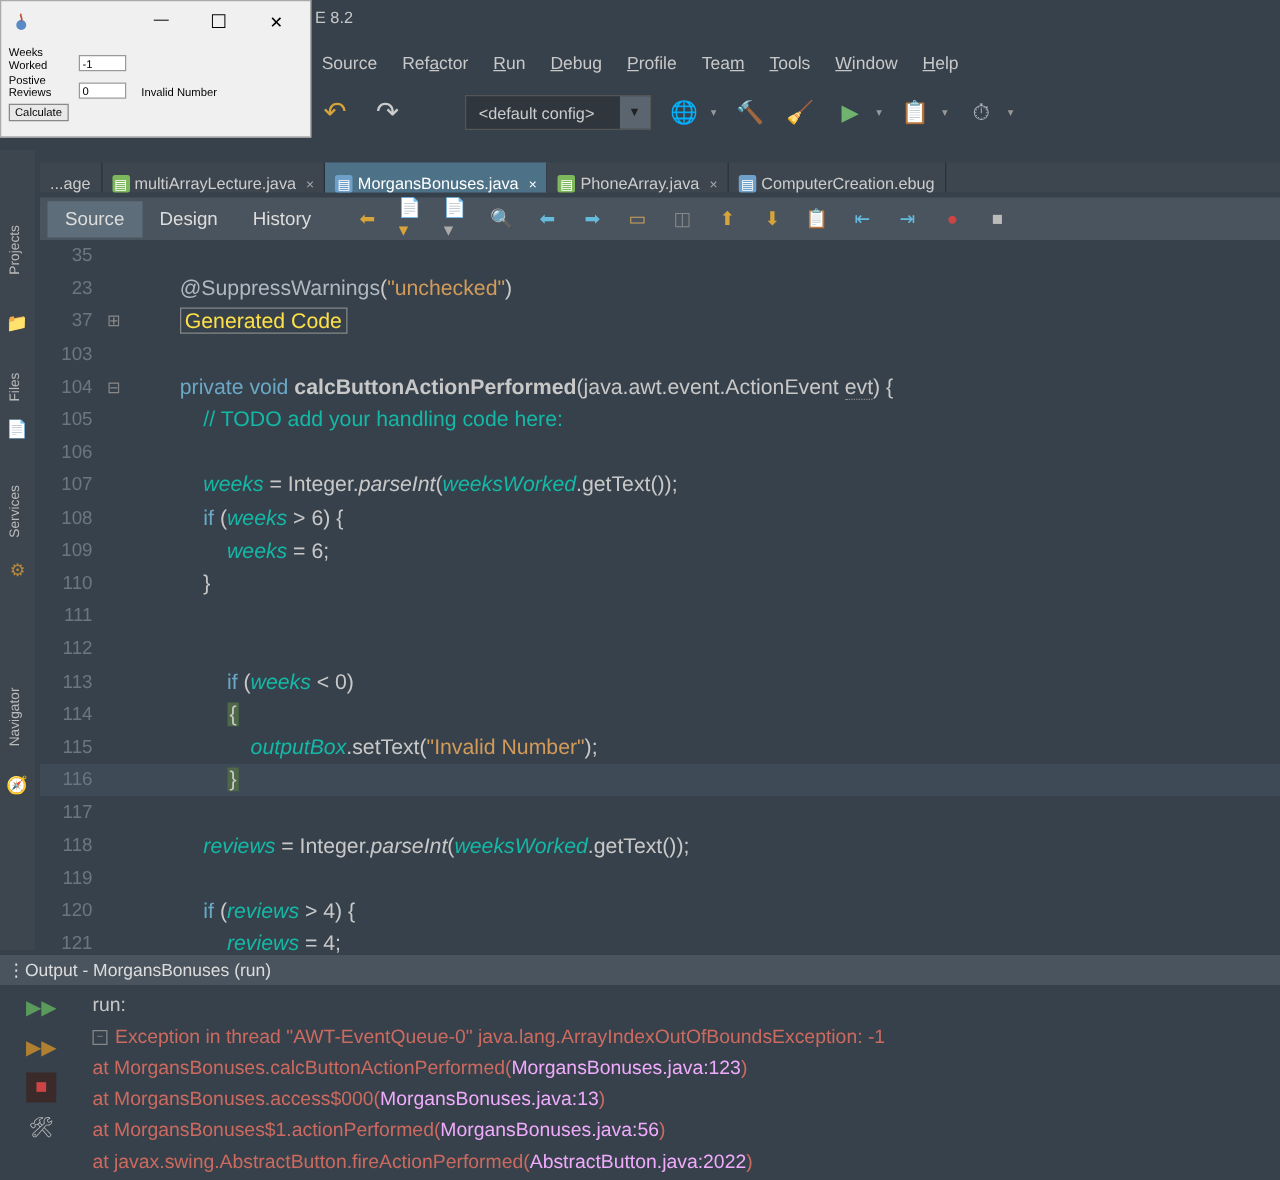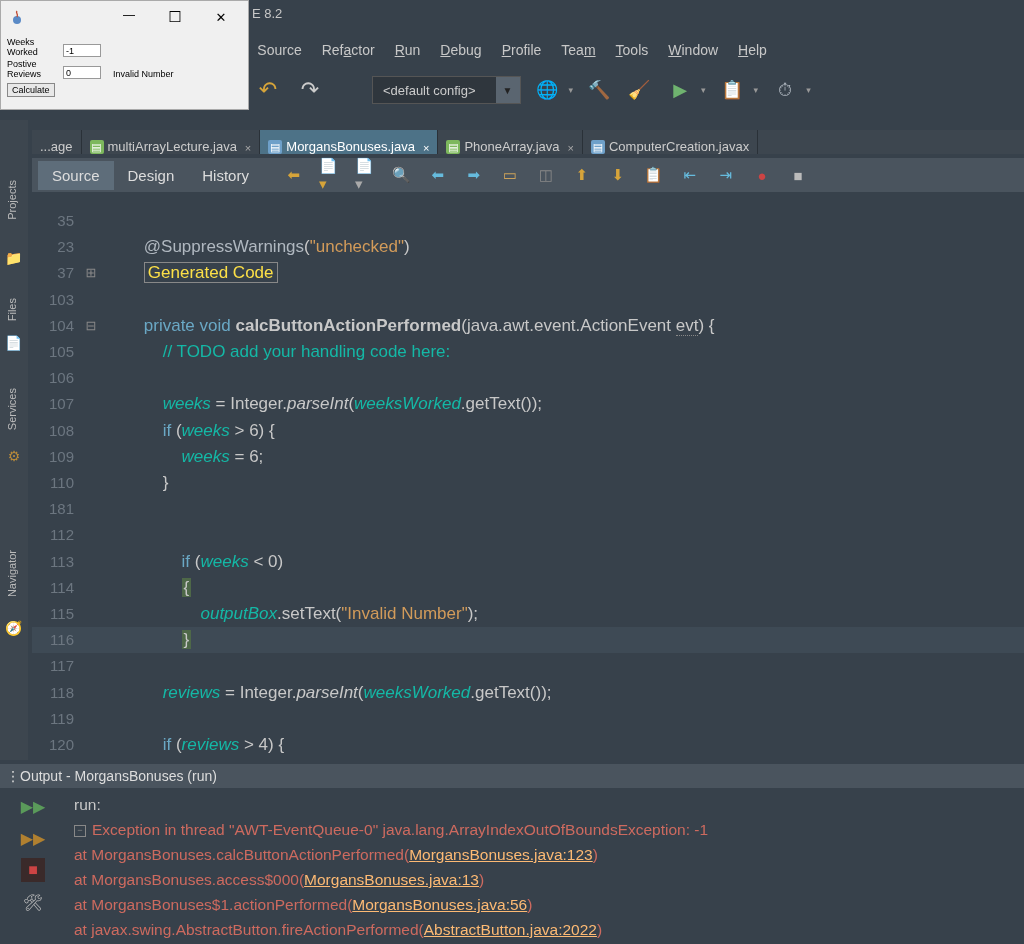--- a/index.html
+++ b/index.html
@@ -49,21 +49,21 @@
 .tab-ico.green { background:#7db85d;}
 
 
 .sec-bar { position:absolute; top:158px; left:32px; right:0; height:34px; background:#4a545e; display:flex; align-items:center; gap:0; padding:0 6px; }
 .sec-tab { padding:6px 14px; color:#ddd; font-size:15px; }
 .sec-tab.source { background:#5e6d7a; }
 .sec-icons { display:flex; gap:14px; margin-left:20px; }
 .sec-icons .sic { width:22px; height:22px; display:flex; align-items:center; justify-content:center; font-size:15px; }
 
 
-.editor { position:absolute; top:208px; left:32px; right:0; background:#37414b; font-family:Consolas,monospace; font-size:17px; line-height:26.2px; }
+.editor { position:absolute; top:192px; left:32px; right:0; background:#37414b; font-family:Consolas,monospace; font-size:17px; line-height:26.2px; }
 .editor .row { display:flex; min-height:26.2px; }
 .gut { width:48px; text-align:right; color:#6c7680; padding-right:6px; user-select:none; font-size:15px; display:flex; align-items:center; justify-content:flex-end;}
 .fold { width:22px; color:#888; text-align:center; font-size:13px; display:flex; align-items:center; justify-content:center;}
 .code { white-space:pre; color:#c8c8c8; padding-left:4px;}
 
 
 .kw { color:#6aa8c5; }
 .type { color:#c8c8c8; }
 .str { color:#d29b5a; }
 .meth { font-style:italic; }
@@ -76,21 +76,21 @@
 
 
 .output { position:absolute; top:764px; left:0; right:0; bottom:0; background:#37414b; }
 .out-title { background:#4a545e; height:24px; display:flex; align-items:center; padding:0 6px; color:#ddd; font-size:14px; }
 .out-body { display:flex; }
 .out-side { width:66px; padding-top:6px; display:flex; flex-direction:column; align-items:center; gap:8px; }
 .out-side .oic { width:24px; height:24px; display:flex; align-items:center; justify-content:center; font-size:16px; }
 .out-text { font-family:Consolas,monospace; font-size:15.5px; line-height:25px; padding:4px 0 0 8px; }
 .run-c { color:#c8c8c8; }
 .err-c { color:#cd6a5f; }
-.link-c { color:#fdba74; text-decoration:underline; }
+.link-c { color:#f0abfc; }
 .fold-box { width:12px;height:12px;border:1px solid #888;display:inline-flex;align-items:center;justify-content:center;font-size:9px;color:#888;margin-right:6px;vertical-align:middle;}
 </style>
 </head>
 <body>
 
 <div class="java-popup">
   <div class="popup-titlebar">
     <span class="coffee-icon">
       <svg viewBox="0 0 16 16">
           <circle cx="8" cy="11" r="4" fill="#5a8ac6"></circle>
@@ -176,21 +176,21 @@
       <span>MorgansBonuses.java</span>
       <span class="tab-x">×</span>
     </div>
   <div class="file-tab">
       <span class="tab-ico green">▤</span>
       <span>PhoneArray.java</span>
       <span class="tab-x">×</span>
     </div>
   <div class="file-tab">
       <span class="tab-ico">▤</span>
-      <span>ComputerCreation.javax</span>
+      <span>ComputerCreation.ebug</span>
     </div>
 </div>
 
 <div class="sec-bar">
   <div class="sec-tab source">Source</div>
   <div class="sec-tab">Design</div>
   <div class="sec-tab">History</div>
   <div class="sec-icons">
     <div class="sic" style="color:#d6a43a;">⬅</div>
     <div class="sic" style="color:#d6a43a;">📄▾</div>
@@ -260,21 +260,21 @@
       <div class="gut">109</div>
       <div class="fold"></div>
       <div class="code">                <span class="field">weeks</span><span> = 6;</span></div>
     </div>
   <div class="row">
       <div class="gut">110</div>
       <div class="fold"></div>
       <div class="code">            <span>}</span></div>
     </div>
   <div class="row">
-      <div class="gut">181</div>
+      <div class="gut">111</div>
       <div class="fold"></div>
       <div class="code"></div>
     </div>
   <div class="row">
       <div class="gut">112</div>
       <div class="fold"></div>
       <div class="code"></div>
     </div>
   <div class="row">
       <div class="gut">113</div>

